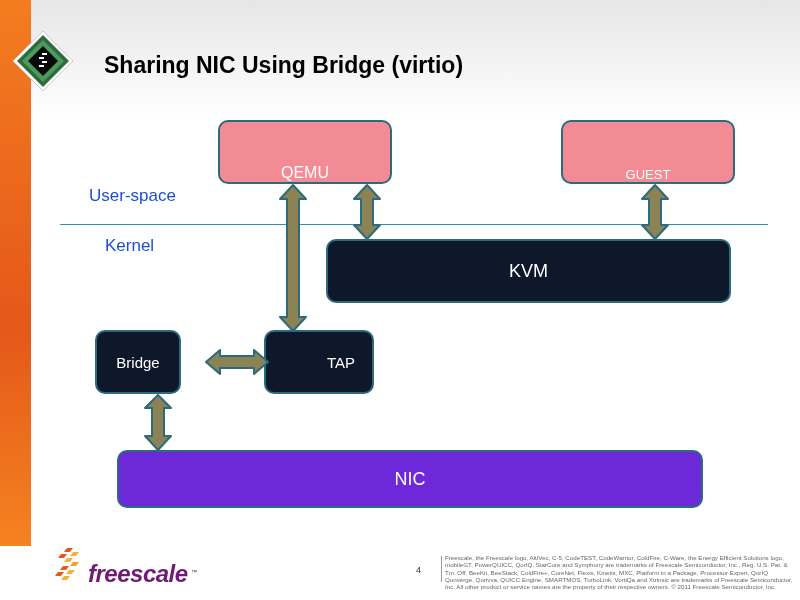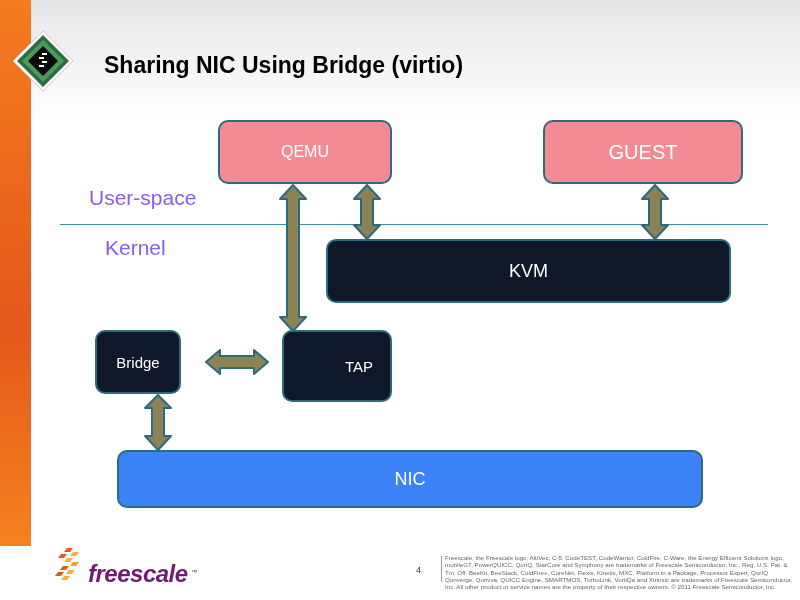--- a/index.html
+++ b/index.html
@@ -1,25 +1,25 @@
 <!DOCTYPE html>
 <html><head>
 <meta charset="utf-8">
 <style>
   html, body { margin:0; padding:0; }
   body { width:800px; height:600px; position:relative; overflow:hidden; background:#fff; font-family:"Liberation Sans", sans-serif; }
   .topgrad { position:absolute; left:0; top:0; width:800px; height:120px; background:linear-gradient(#e6e6e6, #ffffff); }
   .sidebar { position:absolute; left:0; top:0; width:31px; height:546px; background:linear-gradient(#f47c20, #e4581a 60%, #f58220); }
   .logo { position:absolute; left:12px; top:30px; width:62px; height:62px; }
   .title { position:absolute; left:104px; top:52px; font-size:23px; font-weight:bold; color:#000; }
-  .label { position:absolute; font-size:21px; color:#8b5cf6; }
+  .label { position:absolute; font-size:17px; color:#1d4ed8; }
   .box { position:absolute; box-sizing:border-box; border:2px solid #2c6a7e; border-radius:10px; color:#fff; display:flex; align-items:center; justify-content:center; }
-  .pink { background:#f28b94; }
+  .pink { background:#f28b94;align-items:flex-end; }
   .blue { background:#0f172a; }
-  .dark { background:#3b82f6; }
+  .dark { background:#6d28d9; }
   .divider { position:absolute; left:60px; top:224px; width:708px; height:1px; background:#3a8db0; }
   svg.arrows { position:absolute; left:0; top:0; width:800px; height:600px; pointer-events:none; }
   .fslogo { position:absolute; left:55px; top:548px; }
   .fstext { position:absolute; left:88px; top:560px; font-size:24px; font-weight:bold; font-style:italic; color:#701a75; letter-spacing:-0.5px; }
   .tm { position:absolute; left:191px; top:569px; font-size:6px; color:#333; }
   .pagenum { position:absolute; left:416px; top:565px; font-size:9px; color:#333; }
   .legalbar { position:absolute; left:441px; top:556px; width:1px; height:26px; background:#999; }
   .legal { position:absolute; left:445px; top:554px; width:350px; font-size:6.2px; line-height:7.3px; color:#666; }
 </style>
 </head>
@@ -43,30 +43,30 @@
 
 <div class="title">Sharing NIC Using Bridge (virtio)</div>
 
 <div class="label" style="left:89px;top:186px;">User-space</div>
 <div class="divider"></div>
 <div class="label" style="left:105px;top:236px;">Kernel</div>
 
 <div class="box pink" style="left:218px;top:120px;width:174px;height:64px;font-size:16px;">
   <span>QEMU</span>
 </div>
-<div class="box pink" style="left:543px;top:120px;width:200px;height:64px;font-size:20px;">
+<div class="box pink" style="left:561px;top:120px;width:174px;height:64px;font-size:13px;">
   <span>GUEST</span>
 </div>
 <div class="box blue" style="left:326px;top:239px;width:405px;height:64px;font-size:18px;">
   <span>KVM</span>
 </div>
 <div class="box blue" style="left:95px;top:330px;width:86px;height:64px;font-size:15px;">
   <span>Bridge</span>
 </div>
-<div class="box blue" style="left:282px;top:330px;width:110px;height:72px;font-size:15px;padding-left:44px;">
+<div class="box blue" style="left:264px;top:330px;width:110px;height:64px;font-size:15px;padding-left:44px;">
   <span>TAP</span>
 </div>
 <div class="box dark" style="left:117px;top:450px;width:586px;height:58px;font-size:18px;">
   <span>NIC</span>
 </div>
 
 <svg class="arrows">
   <g fill="#8c8355" stroke="#2c6a7e" stroke-width="2" stroke-linejoin="round">
 
     <polygon points="293,185 306,199 299,199 299,317 306,317 293,331 280,317 287,317 287,199 280,199"></polygon>

